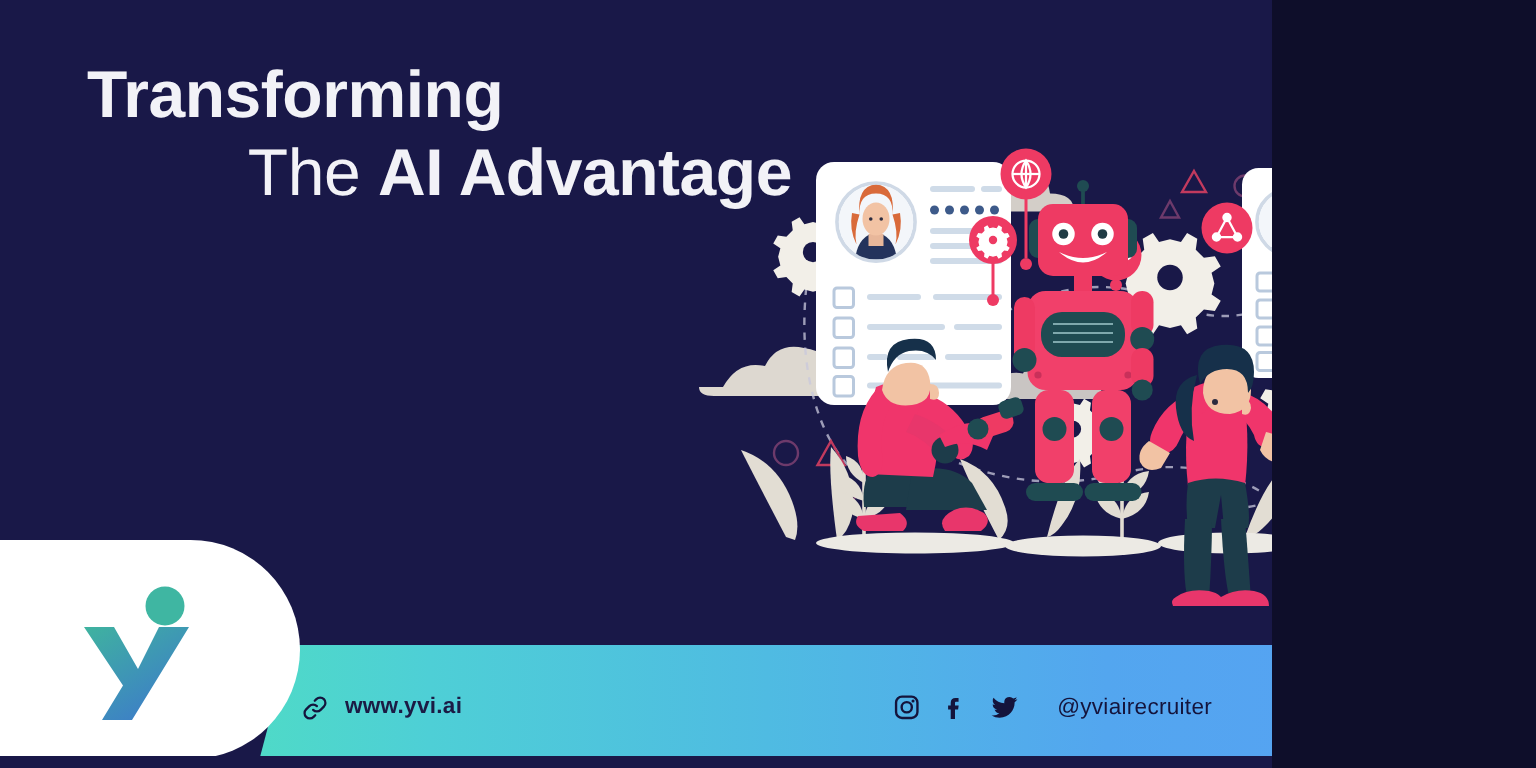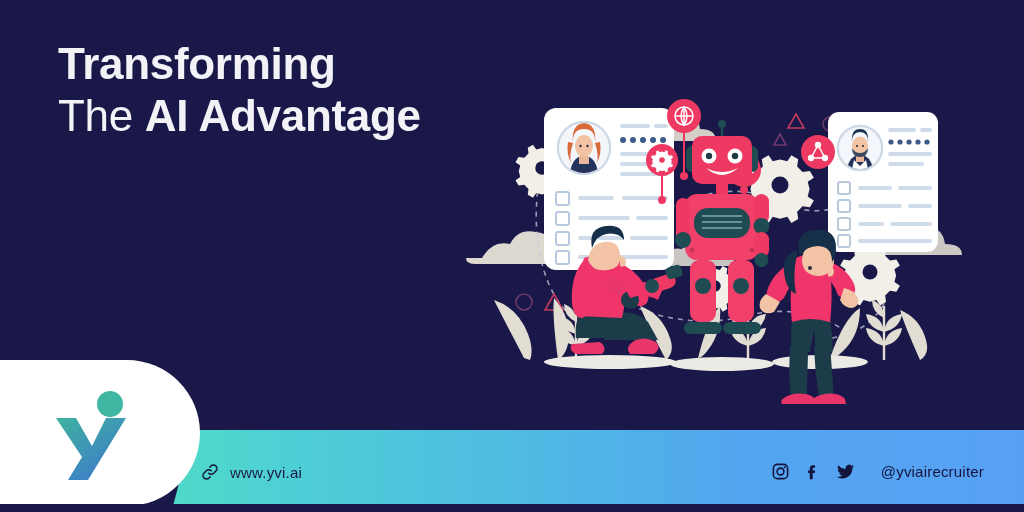--- a/index.html
+++ b/index.html
@@ -1,40 +1,40 @@
 <!DOCTYPE html>
 <html><head>
 <meta charset="utf-8">
 <style>
   html,body{margin:0;padding:0;background:#0e0e2a;}
   body{font-family:"Liberation Sans",sans-serif;}
-  .banner{position:relative;width:1024px;height:512px;overflow:hidden;background:#191848;}
+  .banner{position:relative;width:848px;height:512px;overflow:hidden;background:#191848;}
 
   
   .headline{position:absolute;left:58px;top:38px;width:470px;z-index:30;}
   .hl-line{color:#f2f2f7;font-size:44px;line-height:52px;letter-spacing:-0.3px;white-space:nowrap;}
   .hl-line.b{font-weight:700;}
-  .hl-line.mix{font-weight:300;}
+  .hl-line.mix{font-weight:300;text-align:right;}
   .hl-line.mix .strong{font-weight:700;}
 
   
   .illus{position:absolute;left:480px;top:90px;width:470px;height:300px;z-index:10;}
   .illus svg{display:block;width:100%;height:100%;overflow:visible;}
 
   
   .footer-bar{position:absolute;left:0;bottom:6px;width:1024px;height:76px;z-index:20;
     background:linear-gradient(90deg,#4fe7b4 0%,#4fe0bf 10%,#4ecfd6 28%,#4fbbe2 50%,#53a6ef 72%,#58a0f5 100%);
     clip-path:polygon(193px 0,1024px 0,1024px 76px,173px 76px);}
   .bottom-strip{position:absolute;left:0;bottom:0;width:1024px;height:8px;background:#191848;z-index:40;}
 
   .logo-panel{position:absolute;left:0;bottom:6px;width:200px;height:146px;background:#ffffff;z-index:25;
     border-top-right-radius:92px;border-bottom-right-radius:92px;}
   .logo-mark{position:absolute;left:38px;top:24px;width:110px;height:100px;}
 
-  .url-group{position:absolute;left:200px;bottom:30px;display:flex;align-items:center;gap:10px;z-index:30;}
+  .url-group{position:absolute;left:200px;bottom:30px;display:flex;gap:10px;z-index:30;font-weight:bold;}
   .url-text{color:#1b1b44;font-size:15px;letter-spacing:.2px;}
   .social-group{position:absolute;right:40px;bottom:30px;display:flex;align-items:center;gap:13px;z-index:30;}
   .social-handle{color:#14143c;font-size:15px;margin-left:12px;letter-spacing:.2px;}
   .ico{display:block;}
 </style>
 </head>
 <body>
 
 <div class="banner">
 

